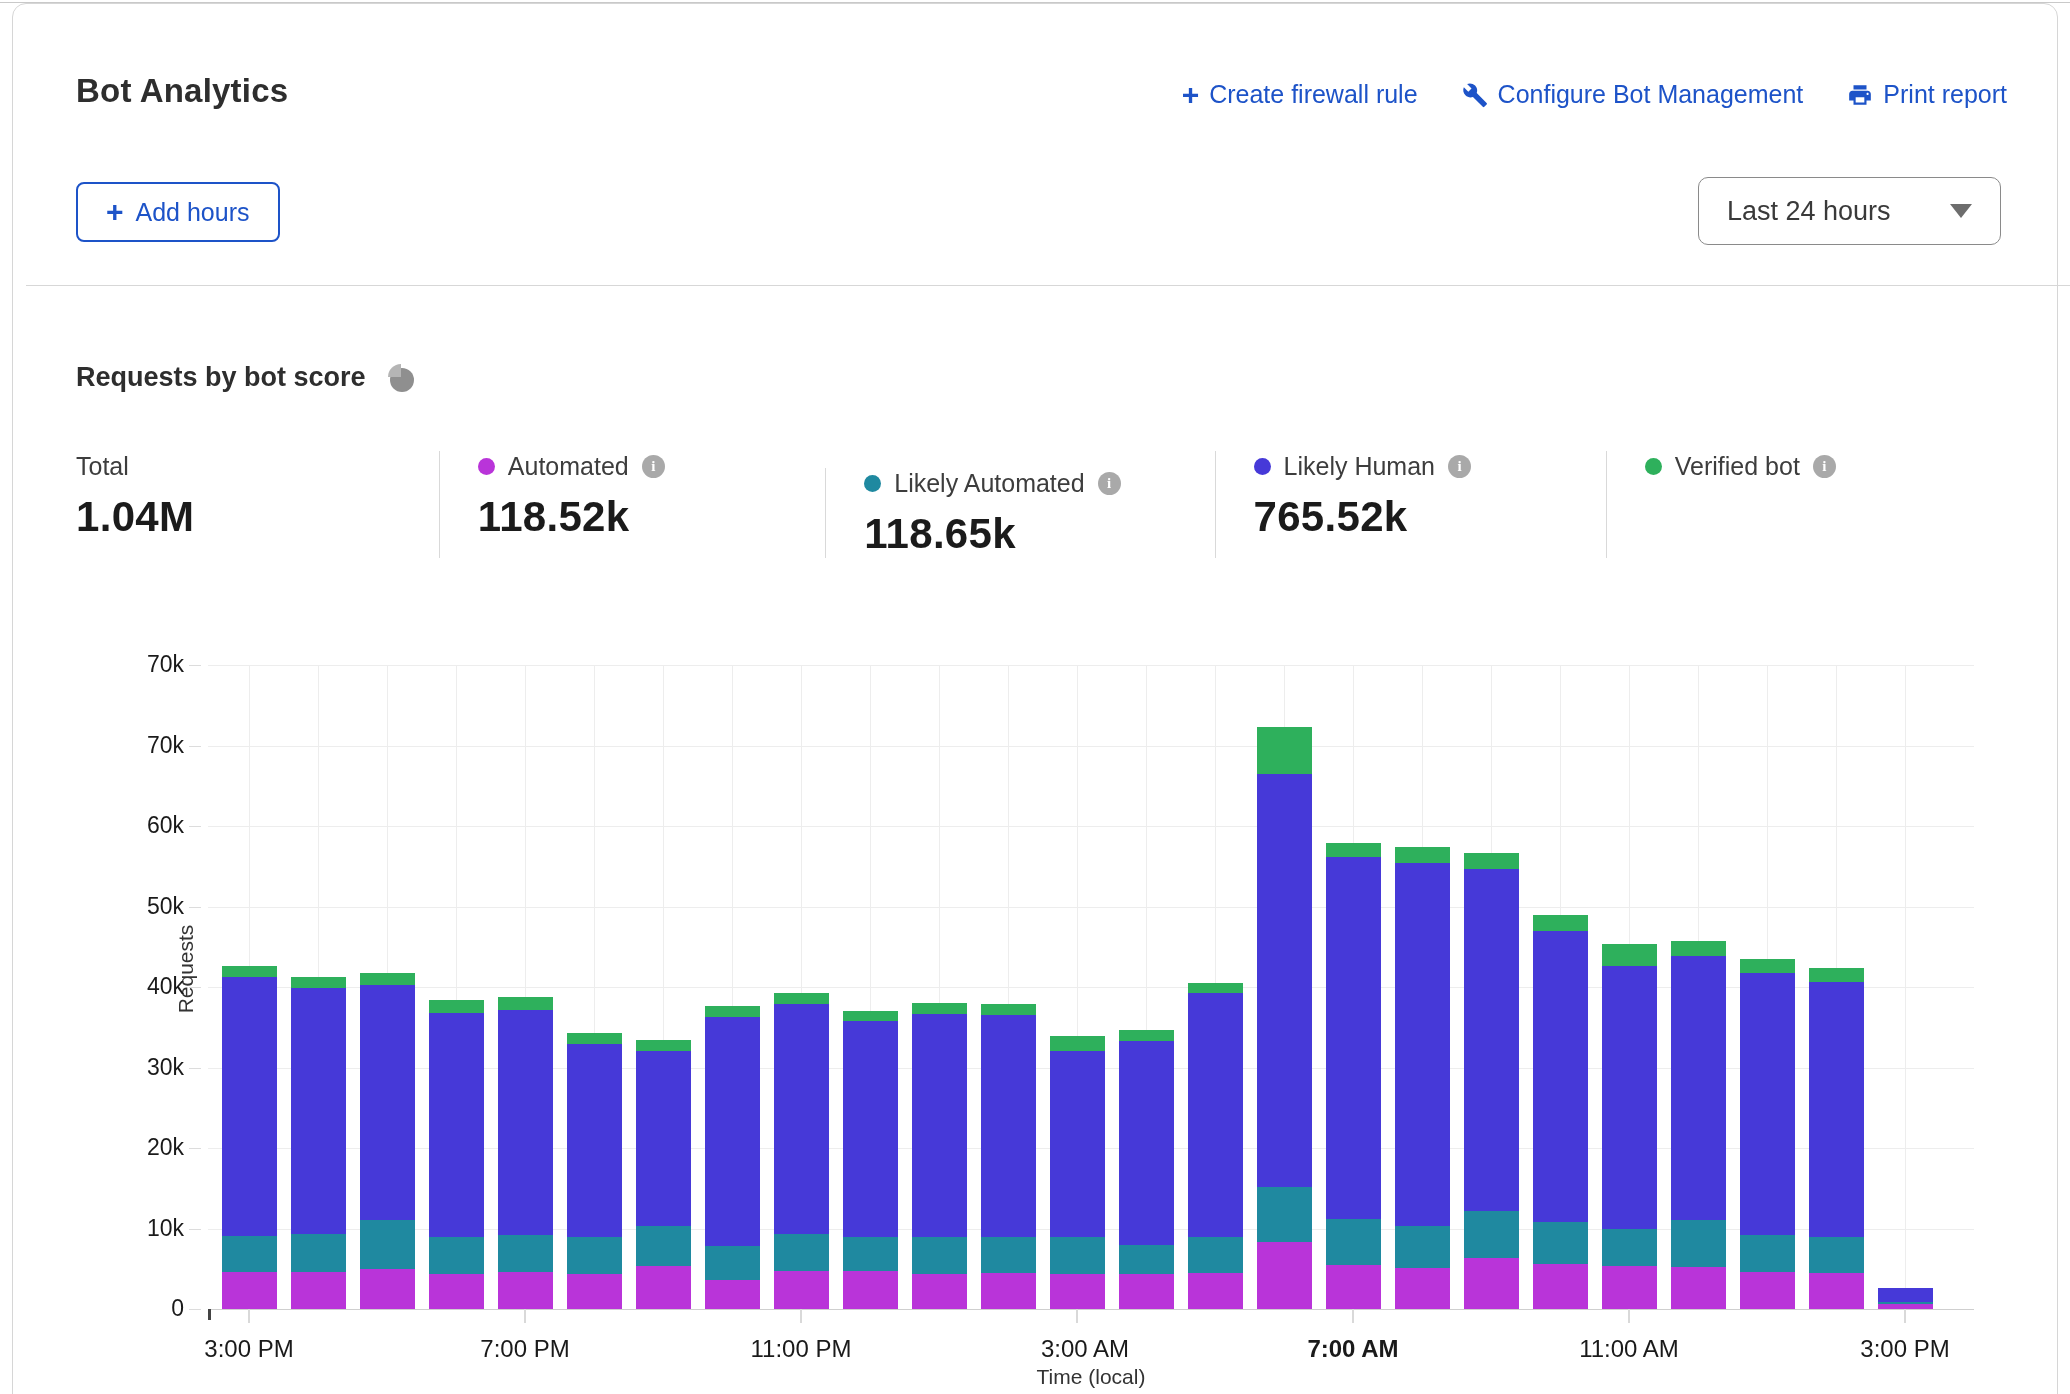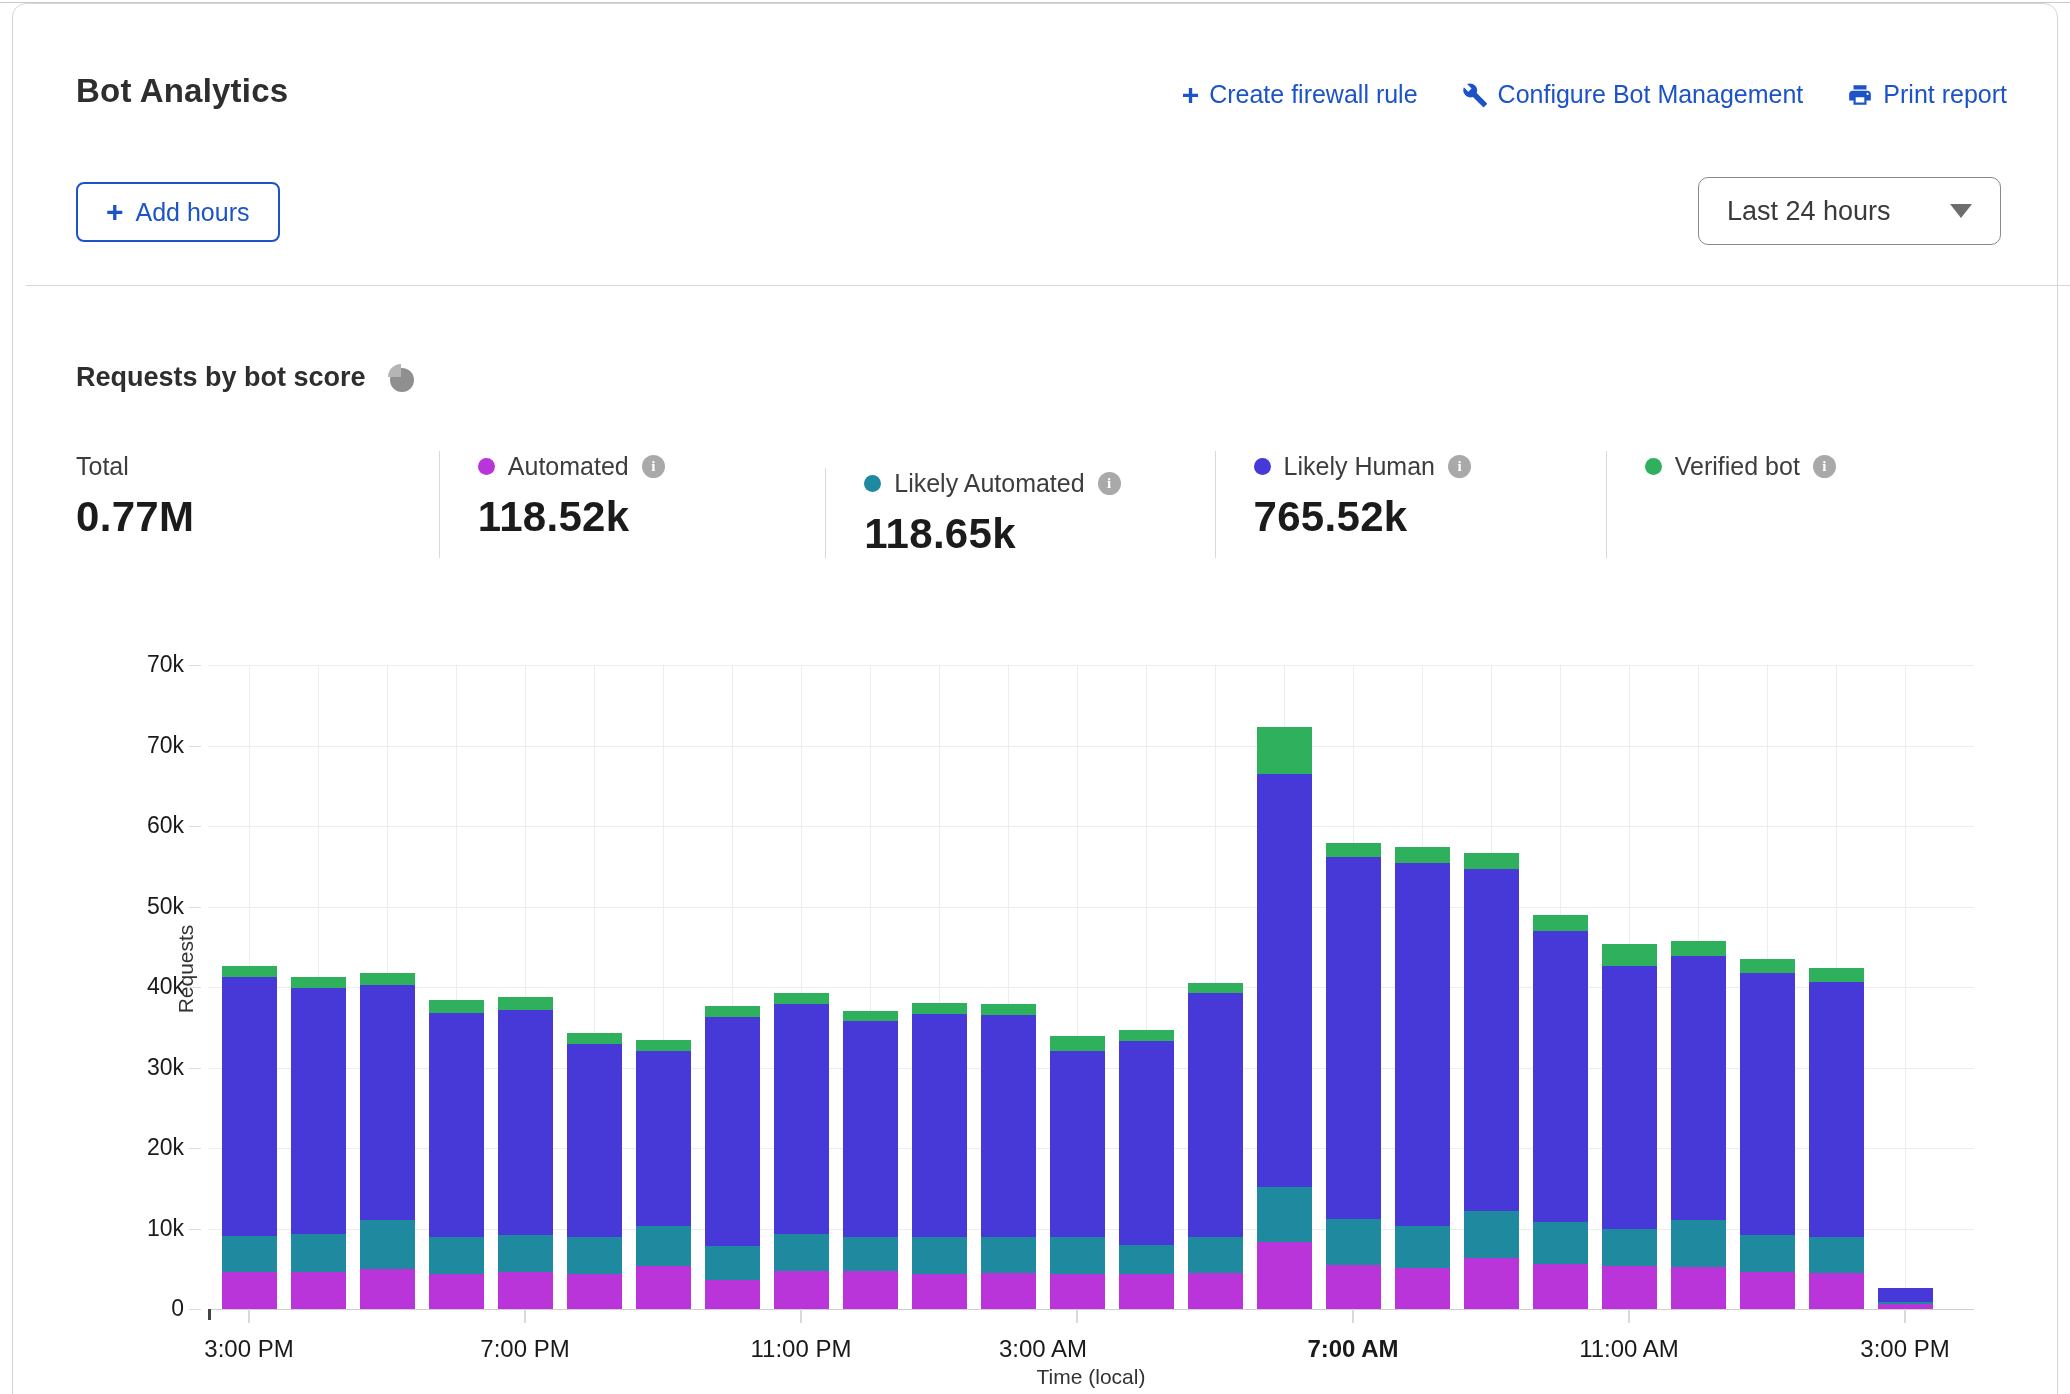--- a/index.html
+++ b/index.html
@@ -112,21 +112,21 @@
       <span class="body"></span>
         <span class="slice"></span>
     </span>
   </div>
 
   <div class="stats" id="stats">
       <div class="stat w0">
         <div class="stat-head">
           <span>Total</span>
         </div>
-        <div class="stat-value">0.77M</div>
+        <div class="stat-value">1.04M</div>
       </div>
       <div class="stat w1">
         <div class="stat-head">
           <span class="dot" style="background: rgb(185, 52, 217);"></span>
           <span>Automated</span>
           <span class="info-icon">i</span>
         </div>
         <div class="stat-value">118.52k</div>
       </div>
       <div class="stat w2">
@@ -359,21 +359,21 @@
       <div class="ytick-label" style="left: -110px; top: -14px;">70k</div>
       <div class="ytick-dash" style="left: -19px; top: 0px;"></div>
       <div class="xtick origin" style="left: 0px; top: 644px;"></div>
       <div class="xtick" style="left: 40px; top: 644px;"></div>
       <div class="xtick-label" style="left: -39px; top: 670px;">3:00 PM</div>
       <div class="xtick" style="left: 316px; top: 644px;"></div>
       <div class="xtick-label" style="left: 237px; top: 670px;">7:00 PM</div>
       <div class="xtick" style="left: 592px; top: 644px;"></div>
       <div class="xtick-label" style="left: 513px; top: 670px;">11:00 PM</div>
       <div class="xtick" style="left: 868px; top: 644px;"></div>
-      <div class="xtick-label" style="left: 755px; top: 670px;">3:00 AM</div>
+      <div class="xtick-label" style="left: 797px; top: 670px;">3:00 AM</div>
       <div class="xtick" style="left: 1144px; top: 644px;"></div>
       <div class="xtick-label" style="left: 1065px; top: 670px; font-weight: bold;">7:00 AM</div>
       <div class="xtick" style="left: 1420px; top: 644px;"></div>
       <div class="xtick-label" style="left: 1341px; top: 670px;">11:00 AM</div>
       <div class="xtick" style="left: 1696px; top: 644px;"></div>
       <div class="xtick-label" style="left: 1617px; top: 670px;">3:00 PM</div>
     </div>
 </div>
 
 </body></html>

